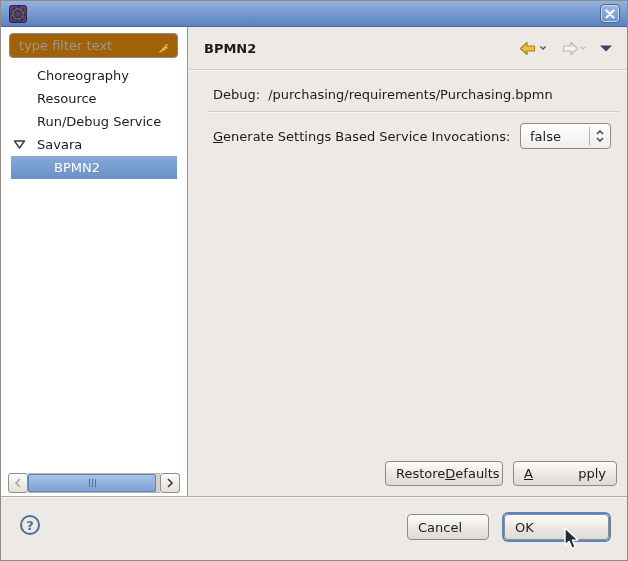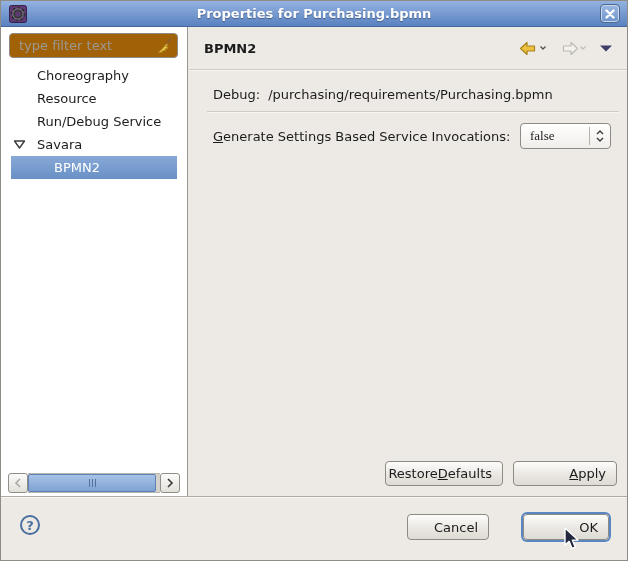--- a/index.html
+++ b/index.html
@@ -90,68 +90,67 @@
   .rp-sep1{position:absolute;left:0;right:0;top:42px;height:1px;background:#cfccc6;box-shadow:0 1px 0 #f7f5f2;}
   .path-row{position:absolute;left:24px;top:56px;height:23px;line-height:23px;white-space:nowrap;}
   .path-label{margin-right:8px;}
   .rp-sep2{position:absolute;left:18px;right:8px;top:84px;height:1px;background:#cfccc6;box-shadow:0 1px 0 #f7f5f2;}
   .field-row{position:absolute;left:24px;right:16px;top:96px;height:26px;display:flex;align-items:center;}
   .mn{text-decoration:underline;}
   .combo{
     position:absolute;right:0;top:0;width:91px;height:26px;
     border:1px solid #8e8b85;border-radius:4px;
     background:linear-gradient(to bottom,#ffffff,#f0eeea);
-    display:flex;align-items:center;cursor:pointer;font-family:Liberation Serif, serif;
+    display:flex;align-items:center;cursor:pointer;
   }
   .combo-value{flex:1;padding-left:9px;}
   .combo-div{width:1px;align-self:stretch;margin:3px 0;background:#b5b2ac;}
   .combo-arrows{width:20px;display:flex;align-items:center;justify-content:center;}
   .rp-buttons{position:absolute;right:10px;bottom:10px;height:25px;}
   
   .btn{
     height:26px;border:1px solid #8e8b85;border-radius:4px;
     background:linear-gradient(to bottom,#fdfdfc,#eae7e2 55%,#dedad4);
     font:13px "DejaVu Sans","Liberation Sans",sans-serif;color:#1c1c1c;
-    display:inline-flex;align-items:center;justify-content:flex-end;cursor:pointer;
+    display:inline-flex;align-items:center;justify-content:space-between;cursor:pointer;
     padding:0 10px;
   }
   .btn-restore{position:absolute;right:114px;top:0;width:118px;height:25px;}
   .btn-apply{position:absolute;right:0;top:0;width:104px;height:25px;}
   
   .bottombar{
     position:absolute;left:0;right:0;bottom:0;height:64px;
     background:var(--dialog-bg,#edeae5);
     border-top:1px solid #aeaba5;box-shadow:inset 0 1px 0 #f8f6f3;
   }
   .help-btn{
     position:absolute;left:19px;top:18px;width:20px;height:20px;border-radius:50%;
     border:2px solid var(--help-blue,#4a6f9e);color:var(--help-blue,#4a6f9e);
     font-weight:bold;font-size:13px;display:flex;align-items:center;justify-content:center;
     cursor:pointer;background:transparent;
   }
   .btn-cancel{position:absolute;right:138px;top:17px;width:82px;}
   .btn-ok{
-    position:absolute;right:18px;top:17px;width:86px;
+    position:absolute;right:18px;top:17px;width:105px;
     box-shadow:0 0 0 2px var(--focus-ring,#5b86c4);
   }
   .cursor{position:absolute;left:562px;top:526px;width:18px;height:24px;pointer-events:none;z-index:50;}
 </style>
 </head>
 <body>
 
 <div class="window">
 
   <div class="titlebar">
     <svg class="app-icon" viewBox="0 0 18 18">
       <rect x="0.5" y="0.5" width="17" height="17" rx="2" fill="#5e3a75" stroke="#37214a"></rect>
       <circle cx="9" cy="9" r="6" fill="none" stroke="#2f2f2f" stroke-width="2.6" stroke-dasharray="2.4 2.1"></circle>
       <circle cx="9" cy="9" r="4" fill="none" stroke="#3a3a3a" stroke-width="2.4"></circle>
       <circle cx="9" cy="9" r="5.2" fill="none" stroke="#c8bfd4" stroke-width="0.8" opacity="0.6"></circle>
     </svg>
-    <div class="title-text">Properties for Purchasing.bpmn</div>
     <div class="close-btn">
       <svg width="10" height="10" viewBox="0 0 10 10">
         <path d="M1.5 1.5 L8.5 8.5 M8.5 1.5 L1.5 8.5" stroke="#ffffff" stroke-width="2.4" stroke-linecap="round"></path>
       </svg>
     </div>
   </div>
 
   <div class="left-panel">
     <div class="filter-box">
       <input type="text" value="" placeholder="type filter text" style="">

